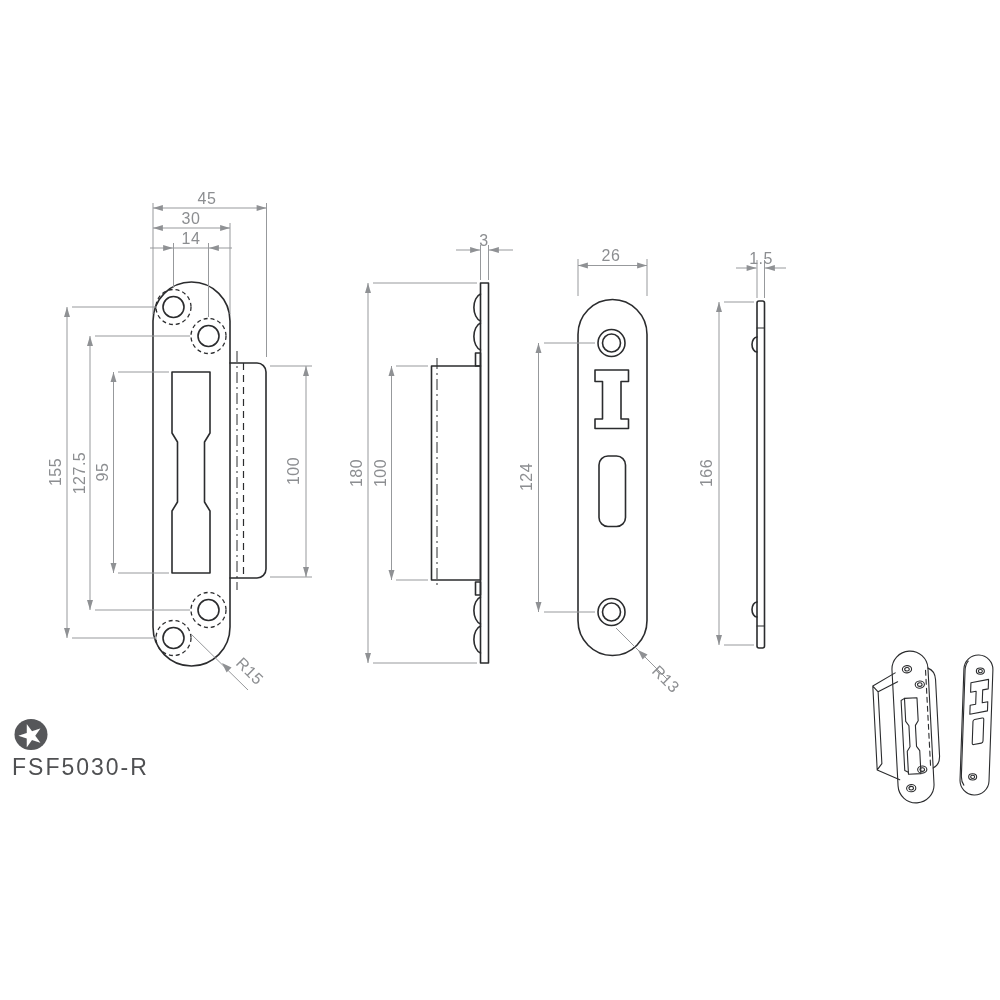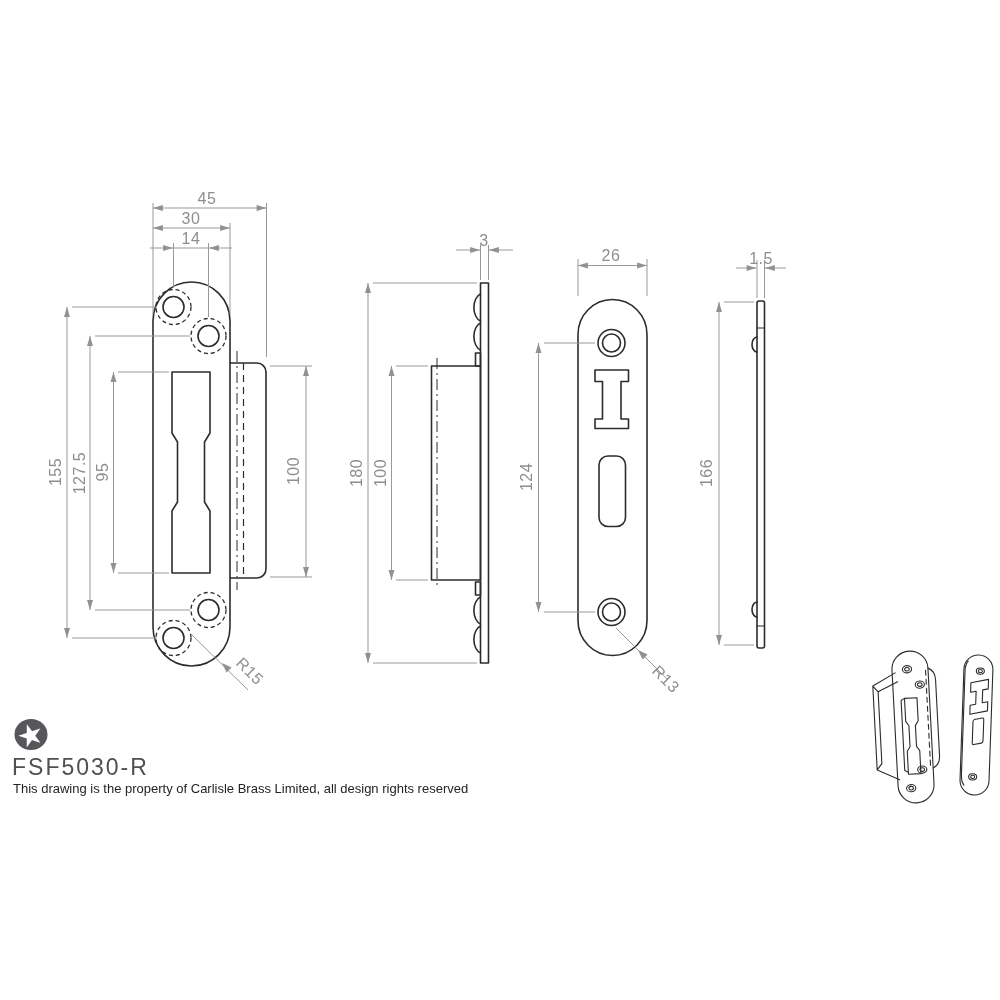--- a/index.html
+++ b/index.html
@@ -236,15 +236,14 @@
           <ellipse class="thin-outline" cx="974.5" cy="777" rx="2" ry="1.6"></ellipse>
     </g>
   </g>
 </svg>
 
   <svg class="logo-badge" viewBox="0 0 40 36">
     <ellipse cx="20" cy="18.5" rx="16.5" ry="15.5" fill="#56575a"></ellipse>
     <text x="19" y="29" text-anchor="middle" transform="rotate(-18 20 18)" style="font-family:'DejaVu Sans',sans-serif;font-size:30px;fill:#ffffff;">★</text>
   </svg>
   <div class="footer-model">FSF5030-R</div>
-  <div class="footer-disclaimer">This drawing is the property of Carlisle Brass Limited, all design rights reserved</div>
 
 </div>
 
 </body></html>

